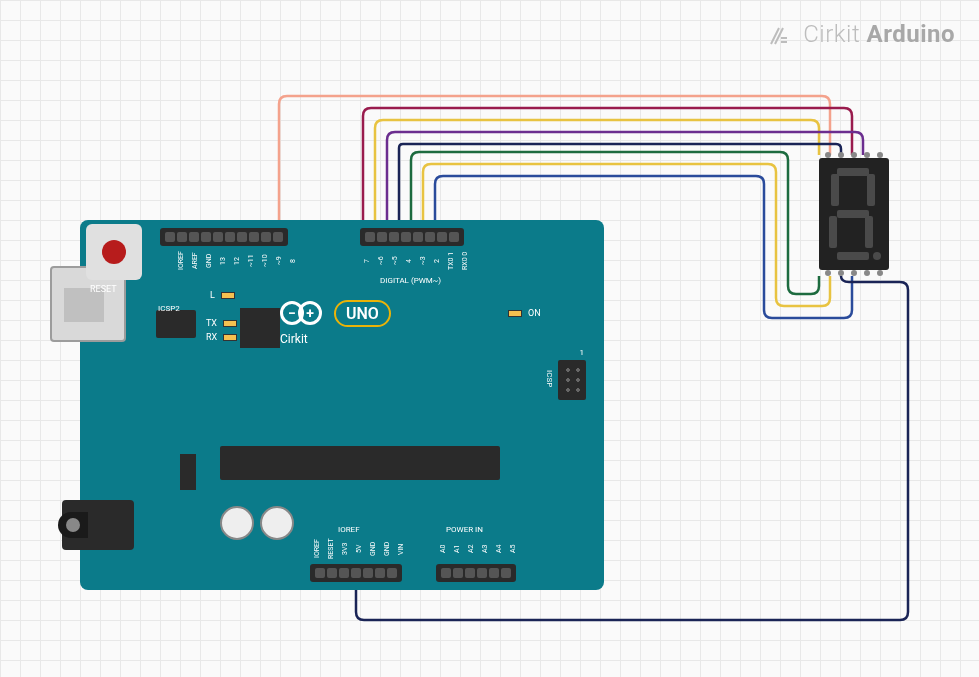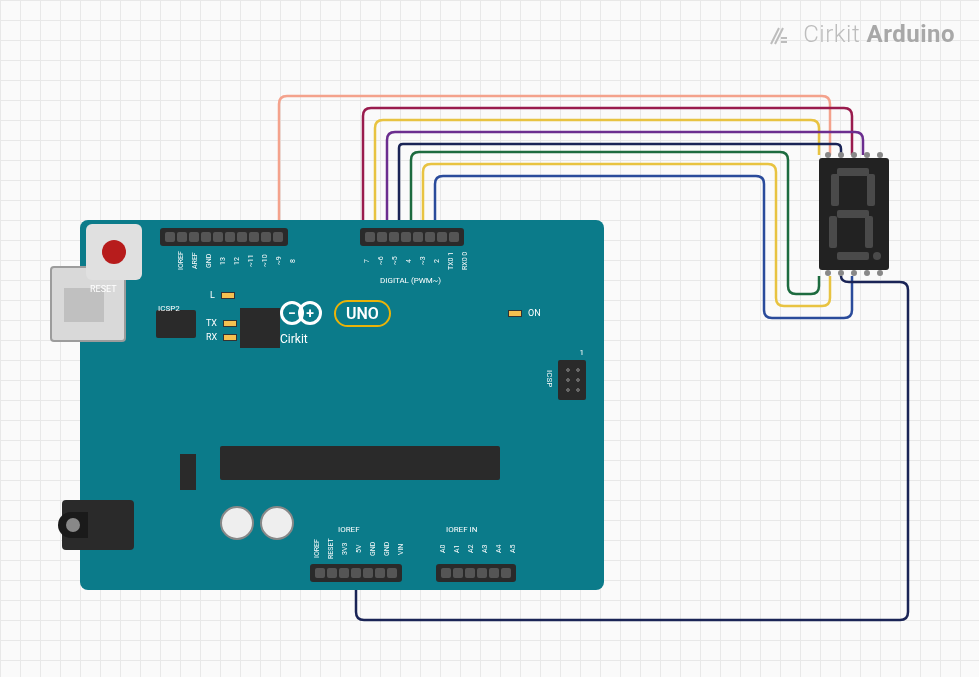--- a/index.html
+++ b/index.html
@@ -481,21 +481,21 @@
       <div class="pin"></div>
   </div>
   <div class="label-row hdr-bot-right-labels">
     <span class="mini-label">A0</span>
     <span class="mini-label">A1</span>
     <span class="mini-label">A2</span>
     <span class="mini-label">A3</span>
     <span class="mini-label">A4</span>
     <span class="mini-label">A5</span>
   </div>
-  <div class="section-label" style="left:366px;bottom:56px">IOREF IN</div>
+  <div class="section-label" style="left:366px;bottom:56px">POWER IN</div>
 </div>
 
 <div class="seven-seg">
   <div class="seg-pin seg-pins-top" style="left:6px"></div>
   <div class="seg-pin seg-pins-top" style="left:19px"></div>
   <div class="seg-pin seg-pins-top" style="left:32px"></div>
   <div class="seg-pin seg-pins-top" style="left:45px"></div>
   <div class="seg-pin seg-pins-top" style="left:58px"></div>
 
   <div class="seg-pin seg-pins-bot" style="left:6px"></div>

